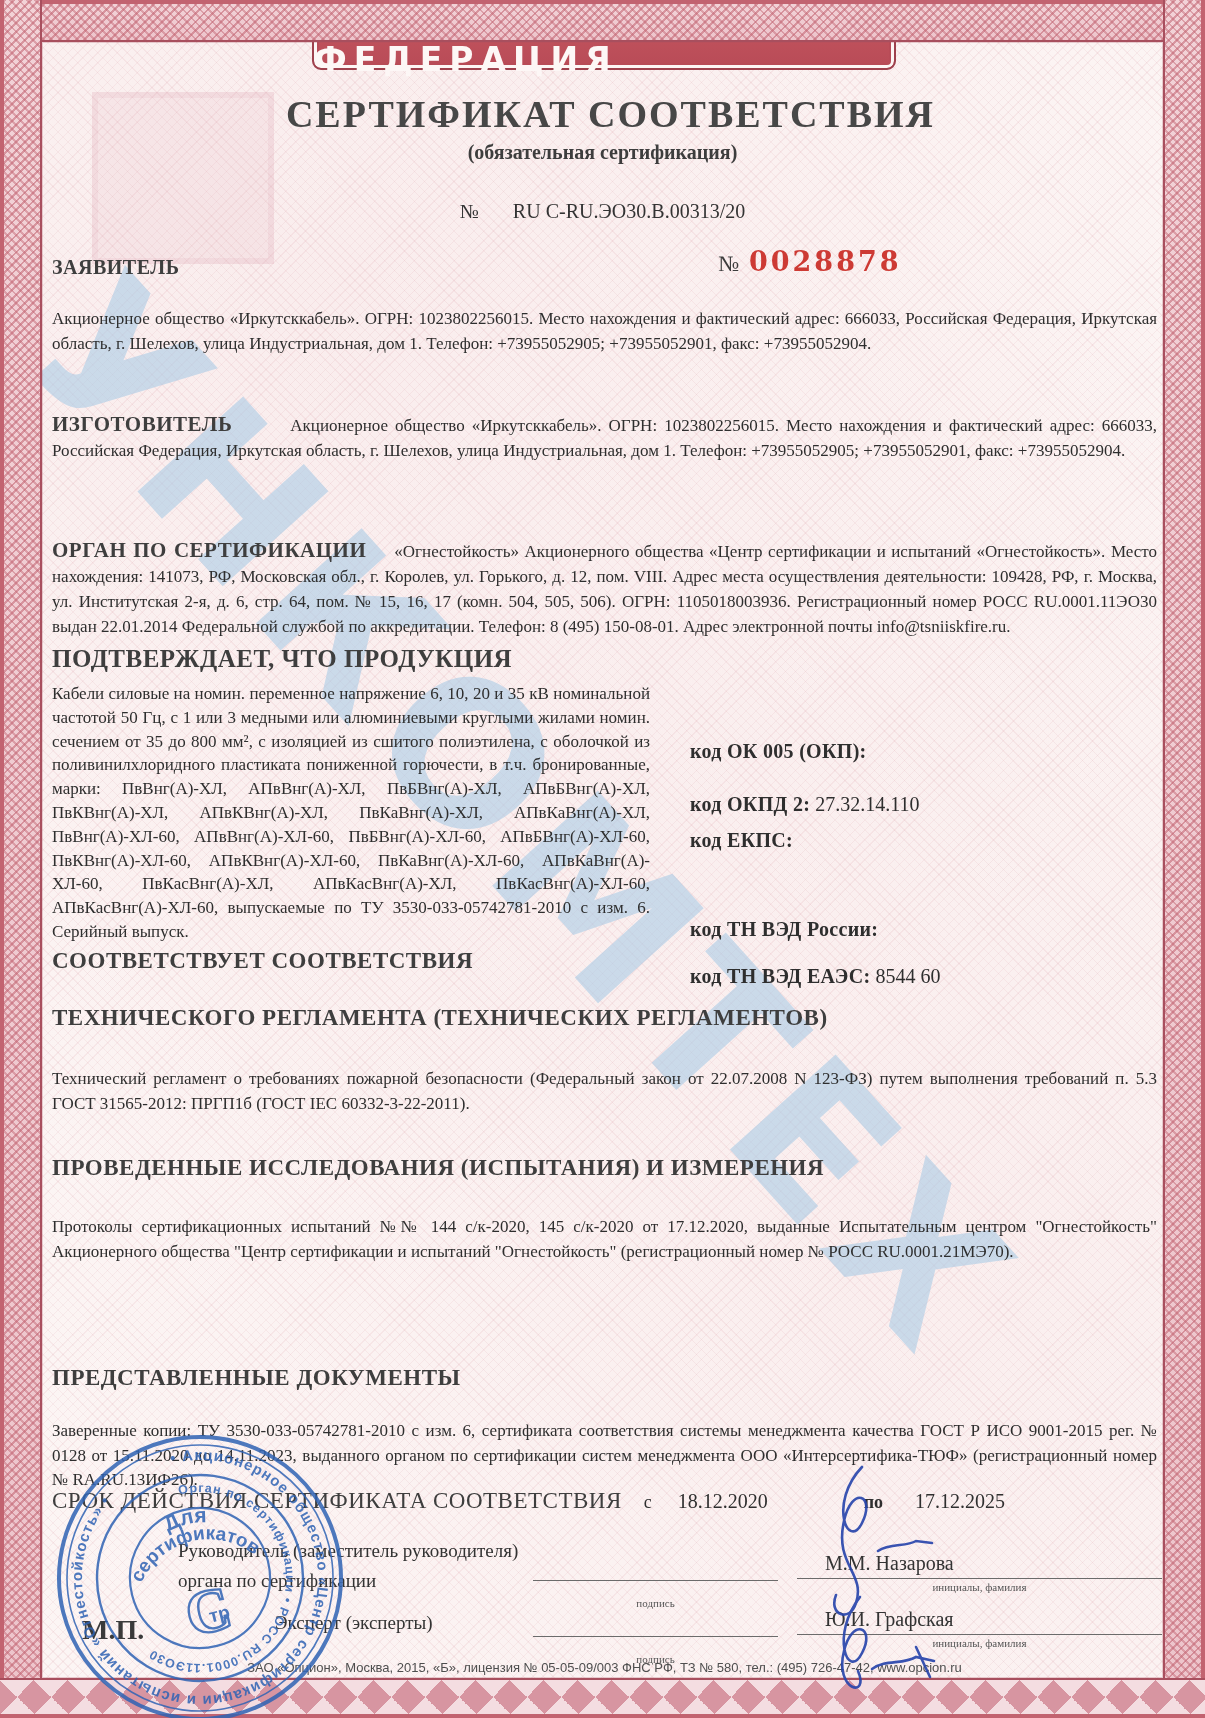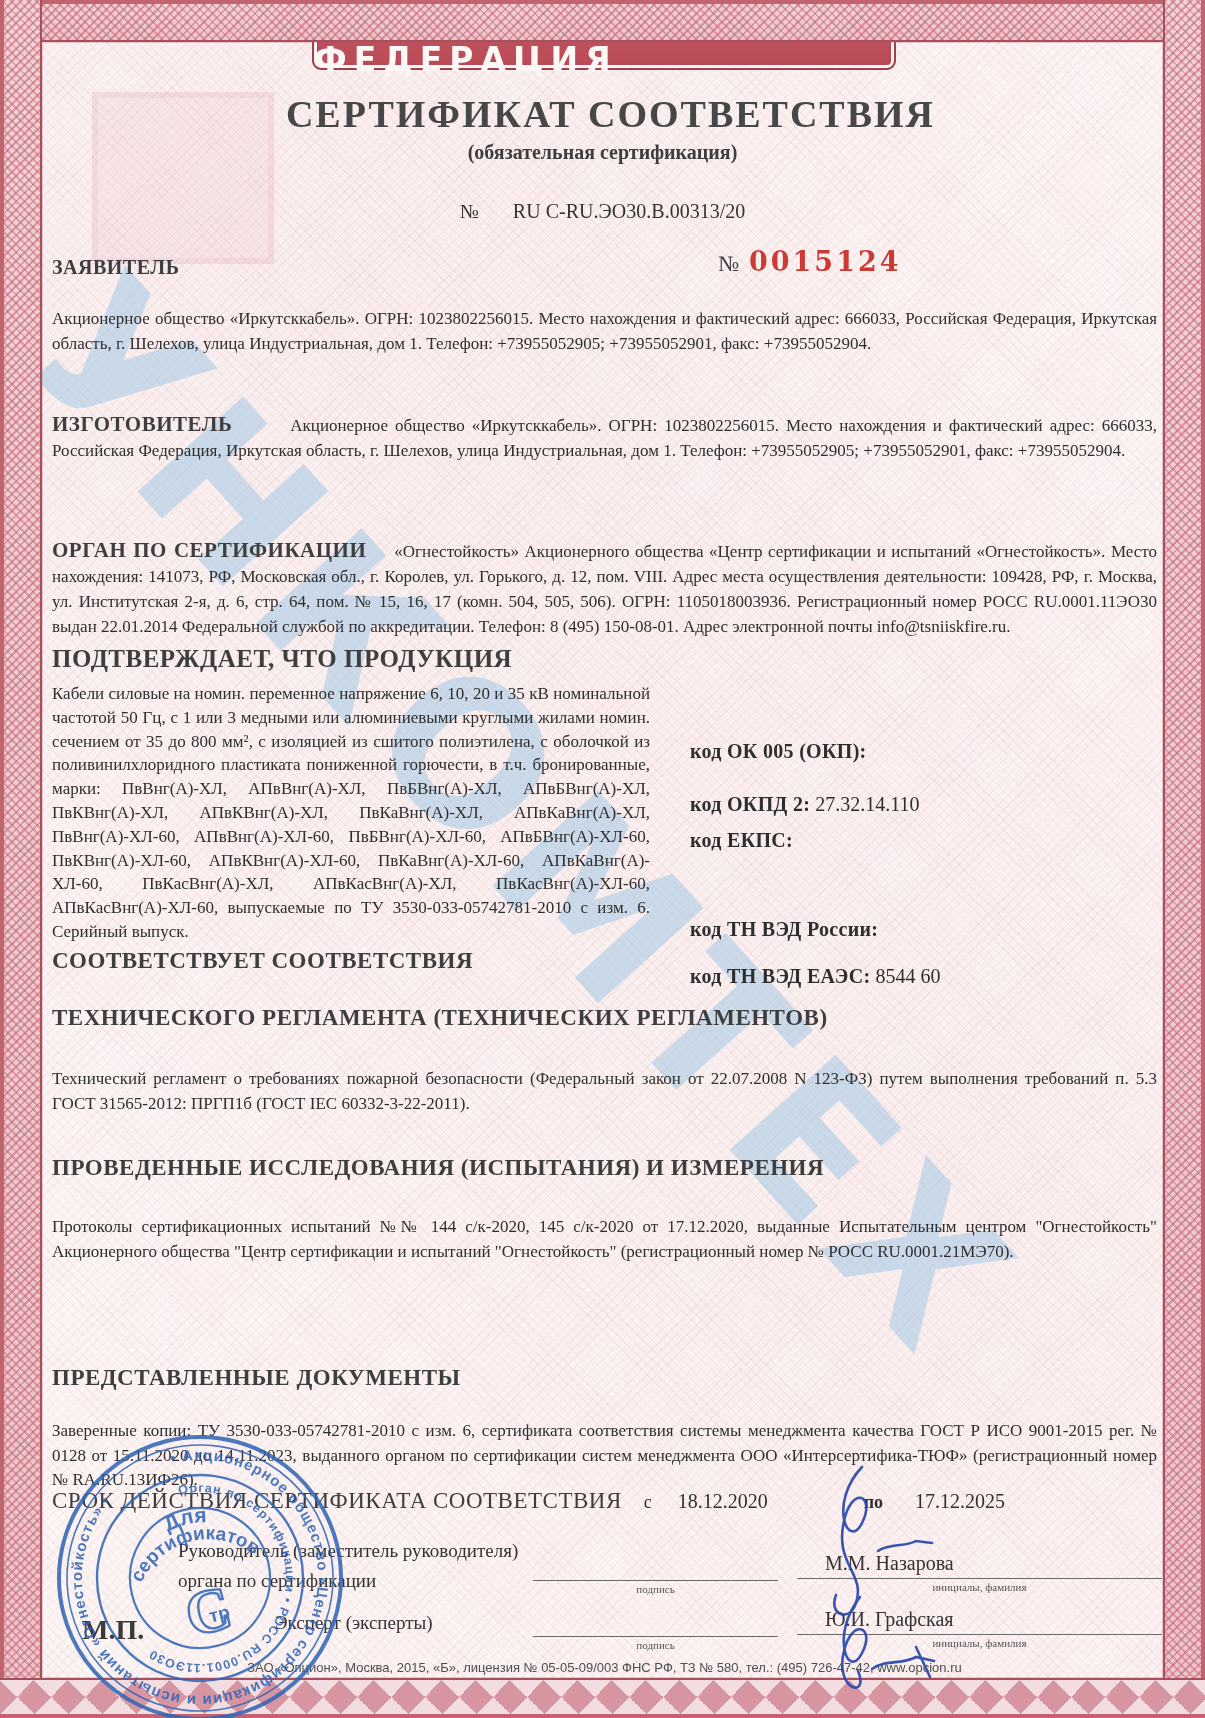--- a/index.html
+++ b/index.html
@@ -63,21 +63,21 @@
   .comply-head{margin-top:4px;font-weight:bold;font-size:23px;letter-spacing:0.5px;color:#3e3e3e;}
   
   .validity{left:52px;top:1488px;width:1105px;display:flex;align-items:baseline;}
   .validity .vh{font-weight:normal;font-size:23px;letter-spacing:0.5px;color:#3e3e3e;}
   .validity .vsmall{font-size:18px;margin-left:22px;}
   .validity .vdate{font-size:20px;margin-left:26px;}
   .validity .vsmall2{font-size:18px;font-weight:bold;margin-left:96px;}
   .validity .vdate2{font-size:20px;margin-left:32px;}
   .role1{left:178px;top:1536px;width:360px;font-size:19px;line-height:1.58;color:#333;}
   .role2{left:275px;top:1612px;width:300px;font-size:19px;color:#333;}
-  .sigline{border-top:1px solid #6b6b6b;text-align:center;font-size:11px;color:#555;padding-top:2px;}
+  .sigline{border-top:1px solid #6b6b6b;text-align:center;font-size:11px;color:#555;padding-top:16px;}
   .sl1{left:533px;top:1580px;width:245px;}
   .sl2{left:533px;top:1636px;width:245px;}
   .nm1{left:797px;top:1552px;width:365px;font-size:20px;color:#333;text-align:left;}
   .nm2{left:797px;top:1608px;width:365px;font-size:20px;color:#333;}
   .nameline{border-top:1px solid #6b6b6b;text-align:center;font-size:11px;color:#555;padding-top:2px;margin-top:3px;}
   .nm-text{padding-left:28px;display:block;}
   .mp{left:82px;top:1570px;z-index:6;font-weight:bold;font-size:28px;color:#3a3a3a;margin-top:44px;}
   .footer{left:52px;top:1660px;width:1105px;text-align:center;font-family:"Liberation Sans",sans-serif;font-size:13px;color:#4e4e4e;}
   
   .stamp{position:absolute;left:50px;top:1428px;z-index:5;}
@@ -100,21 +100,21 @@
     <div class="abs doc-title">СЕРТИФИКАТ СООТВЕТСТВИЯ</div>
     <div class="abs doc-subtitle">(обязательная сертификация)</div>
 
     <div class="abs numline">
       <span class="no-sign">№</span>
       <span>RU C-RU.ЭО30.В.00313/20</span>
     </div>
 
     <div class="abs sec-head h20" style="left:52px;top:256px;">ЗАЯВИТЕЛЬ</div>
     <div class="abs blank-no">
-      <span>№</span><b>0015124</b>
+      <span>№</span><b>0028878</b>
     </div>
     <p class="abs body w" style="top:290px;">Акционерное общество «Иркутсккабель». ОГРН: 1023802256015. Место нахождения и фактический адрес: 666033, Российская Федерация, Иркутская область, г. Шелехов, улица Индустриальная, дом 1. Телефон: +73955052905; +73955052901, факс: +73955052904.</p>
 
     <p class="abs body w" style="top:392px;">
       <span class="inline-head gap60">ИЗГОТОВИТЕЛЬ</span><span>Акционерное общество «Иркутсккабель». ОГРН: 1023802256015. Место нахождения и фактический адрес: 666033, Российская Федерация, Иркутская область, г. Шелехов, улица Индустриальная, дом 1. Телефон: +73955052905; +73955052901, факс: +73955052904.</span>
     </p>
 
     <p class="abs body w" style="top:518px;">
       <span class="inline-head gap30">ОРГАН ПО СЕРТИФИКАЦИИ</span><span>«Огнестойкость» Акционерного общества «Центр сертификации и испытаний «Огнестойкость». Место нахождения: 141073, РФ, Московская обл., г. Королев, ул. Горького, д. 12, пом. VIII. Адрес места осуществления деятельности: 109428, РФ, г. Москва, ул. Институтская 2-я, д. 6, стр. 64, пом. № 15, 16, 17 (комн. 504, 505, 506). ОГРН: 1105018003936. Регистрационный номер РОСС RU.0001.11ЭО30 выдан 22.01.2014 Федеральной службой по аккредитации. Телефон: 8 (495) 150-08-01. Адрес электронной почты info@tsniiskfire.ru.</span>
     </p>

